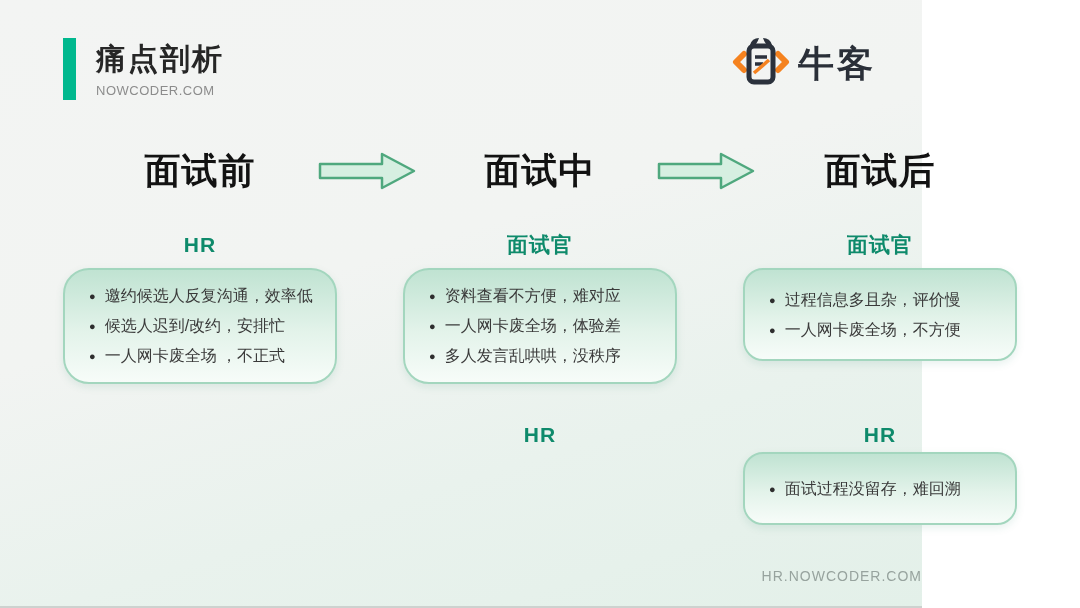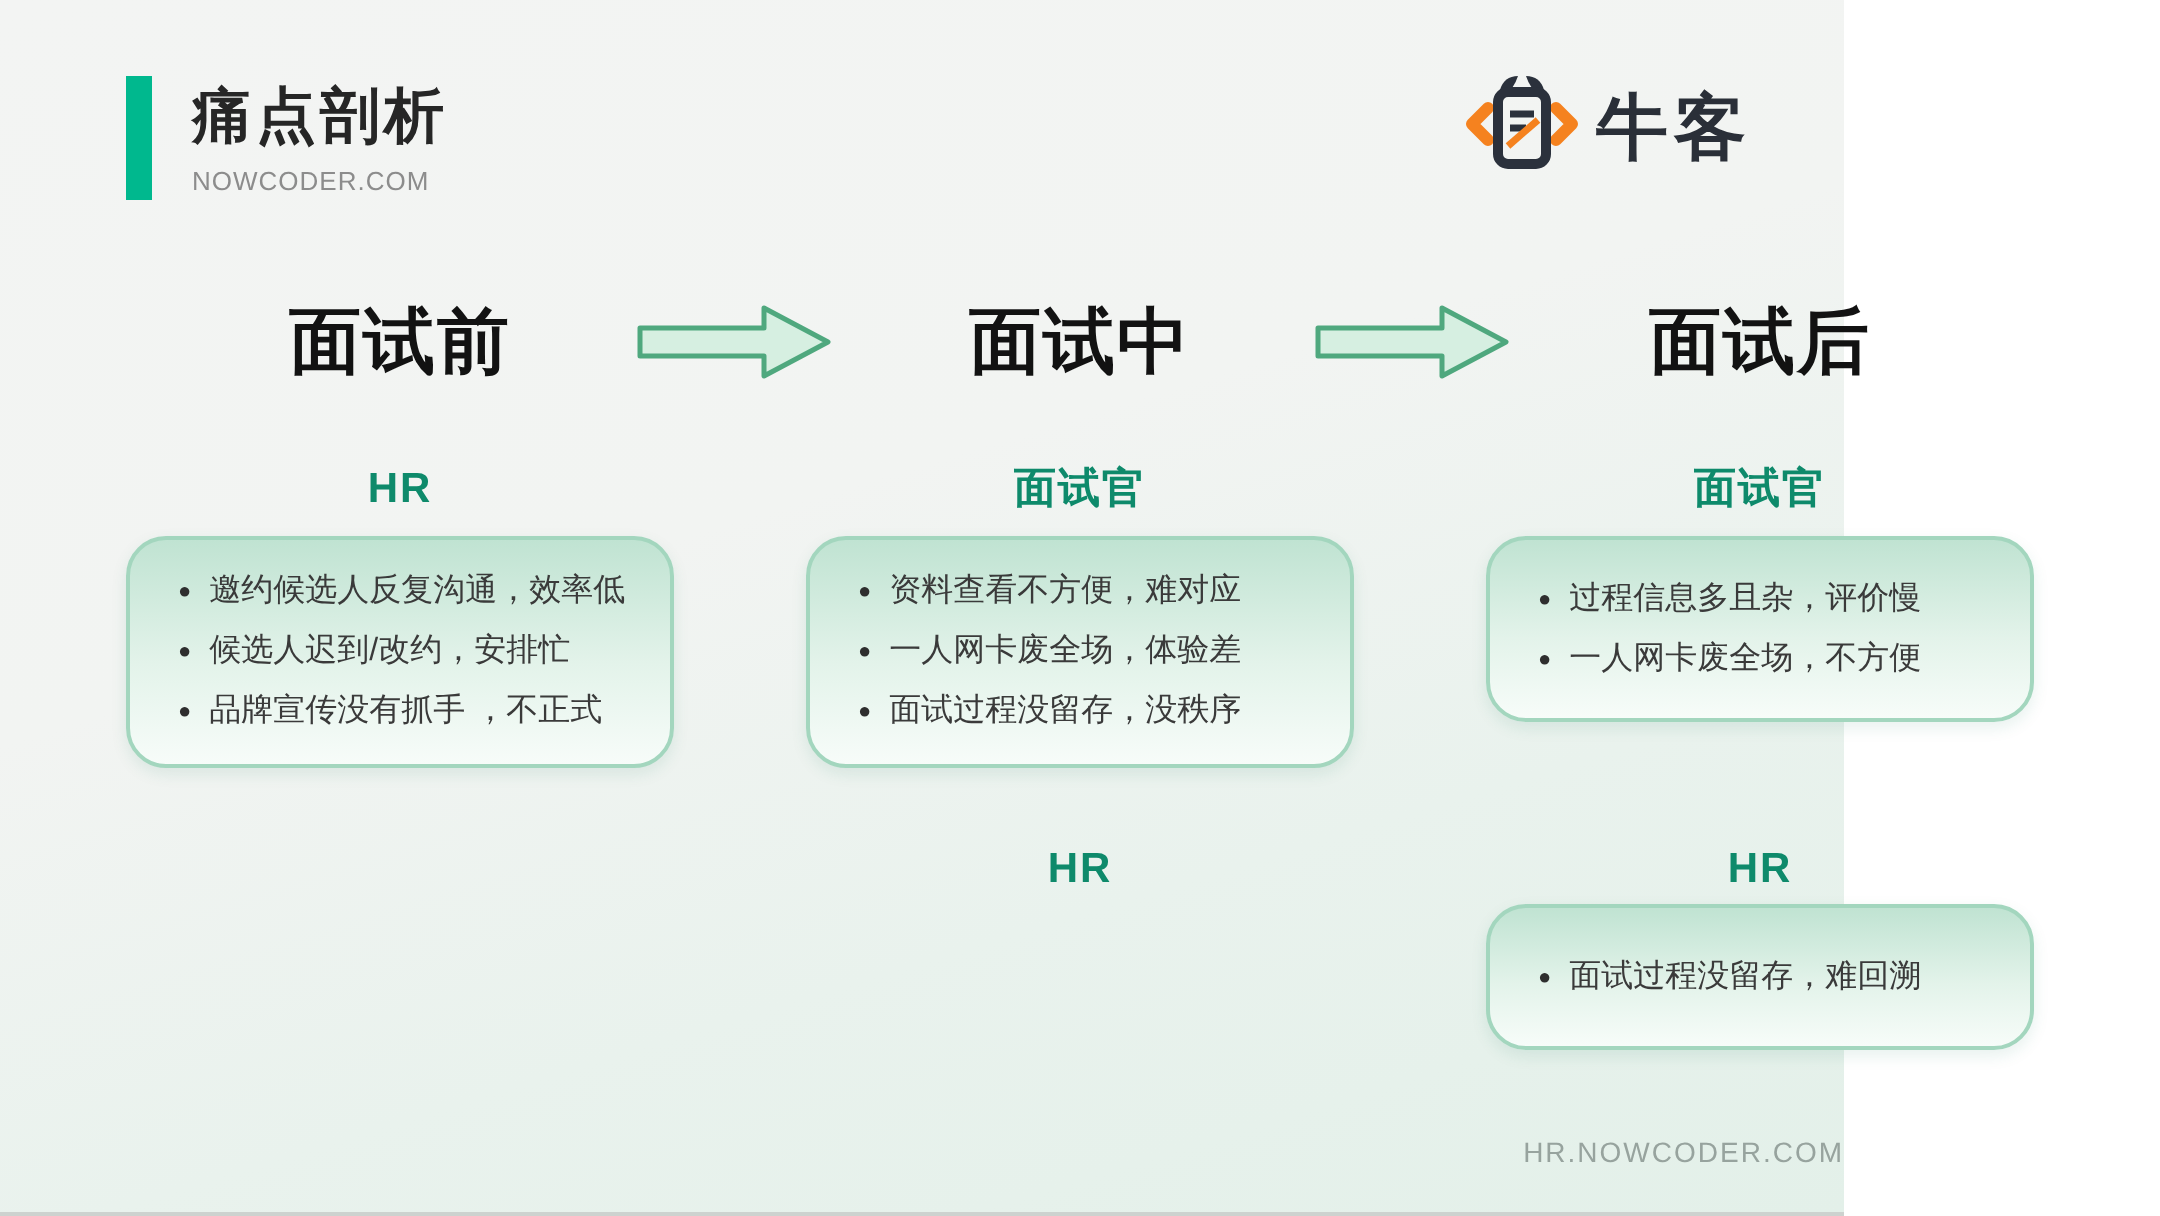--- a/index.html
+++ b/index.html
@@ -69,21 +69,21 @@
     position: absolute; width: 274px;
     border: 2px solid #a3d6be;
     border-radius: 20px;
     background: linear-gradient(180deg, #c0e3d2 0%, #e3f3ea 55%, #f7fcf9 100%);
     box-shadow: 0 3px 8px rgba(20, 120, 85, 0.10);
     display: flex; align-items: center;
     padding: 10px 14px 10px 24px;
   }
   .row1-card { top: 268px; }
   .row2-card { top: 452px; }
-  .h3 { height: 116px; }
+  .h3 { height: 116px; border-radius: 26px; }
   .h2 { height: 93px; }
   .h1 { height: 73px; }
   .card ul { list-style: none; }
   .card li {
     font-size: 16px; color: #3a3a3a; line-height: 29px;
     white-space: nowrap;
   }
   .card li::before {
     content: "●"; font-size: 11px; color: #2e2e2e;
     margin-right: 9px; vertical-align: 1px;
@@ -141,28 +141,28 @@
   </span>
 
   <div class="role-label row1-label col1">HR</div>
   <div class="role-label row1-label col2">面试官</div>
   <div class="role-label row1-label col3">面试官</div>
 
   <div class="card row1-card col1 h3">
     <ul>
         <li>邀约候选人反复沟通，效率低</li>
         <li>候选人迟到/改约，安排忙</li>
-        <li>品牌宣传没有抓手 ，不正式</li>
+        <li>一人网卡废全场 ，不正式</li>
       </ul>
   </div>
   <div class="card row1-card col2 h3">
     <ul>
         <li>资料查看不方便，难对应</li>
         <li>一人网卡废全场，体验差</li>
-        <li>面试过程没留存，没秩序</li>
+        <li>多人发言乱哄哄，没秩序</li>
       </ul>
   </div>
   <div class="card row1-card col3 h2">
     <ul>
         <li>过程信息多且杂，评价慢</li>
         <li>一人网卡废全场，不方便</li>
       </ul>
   </div>
 
   <div class="role-label row2-label col2">HR</div>

